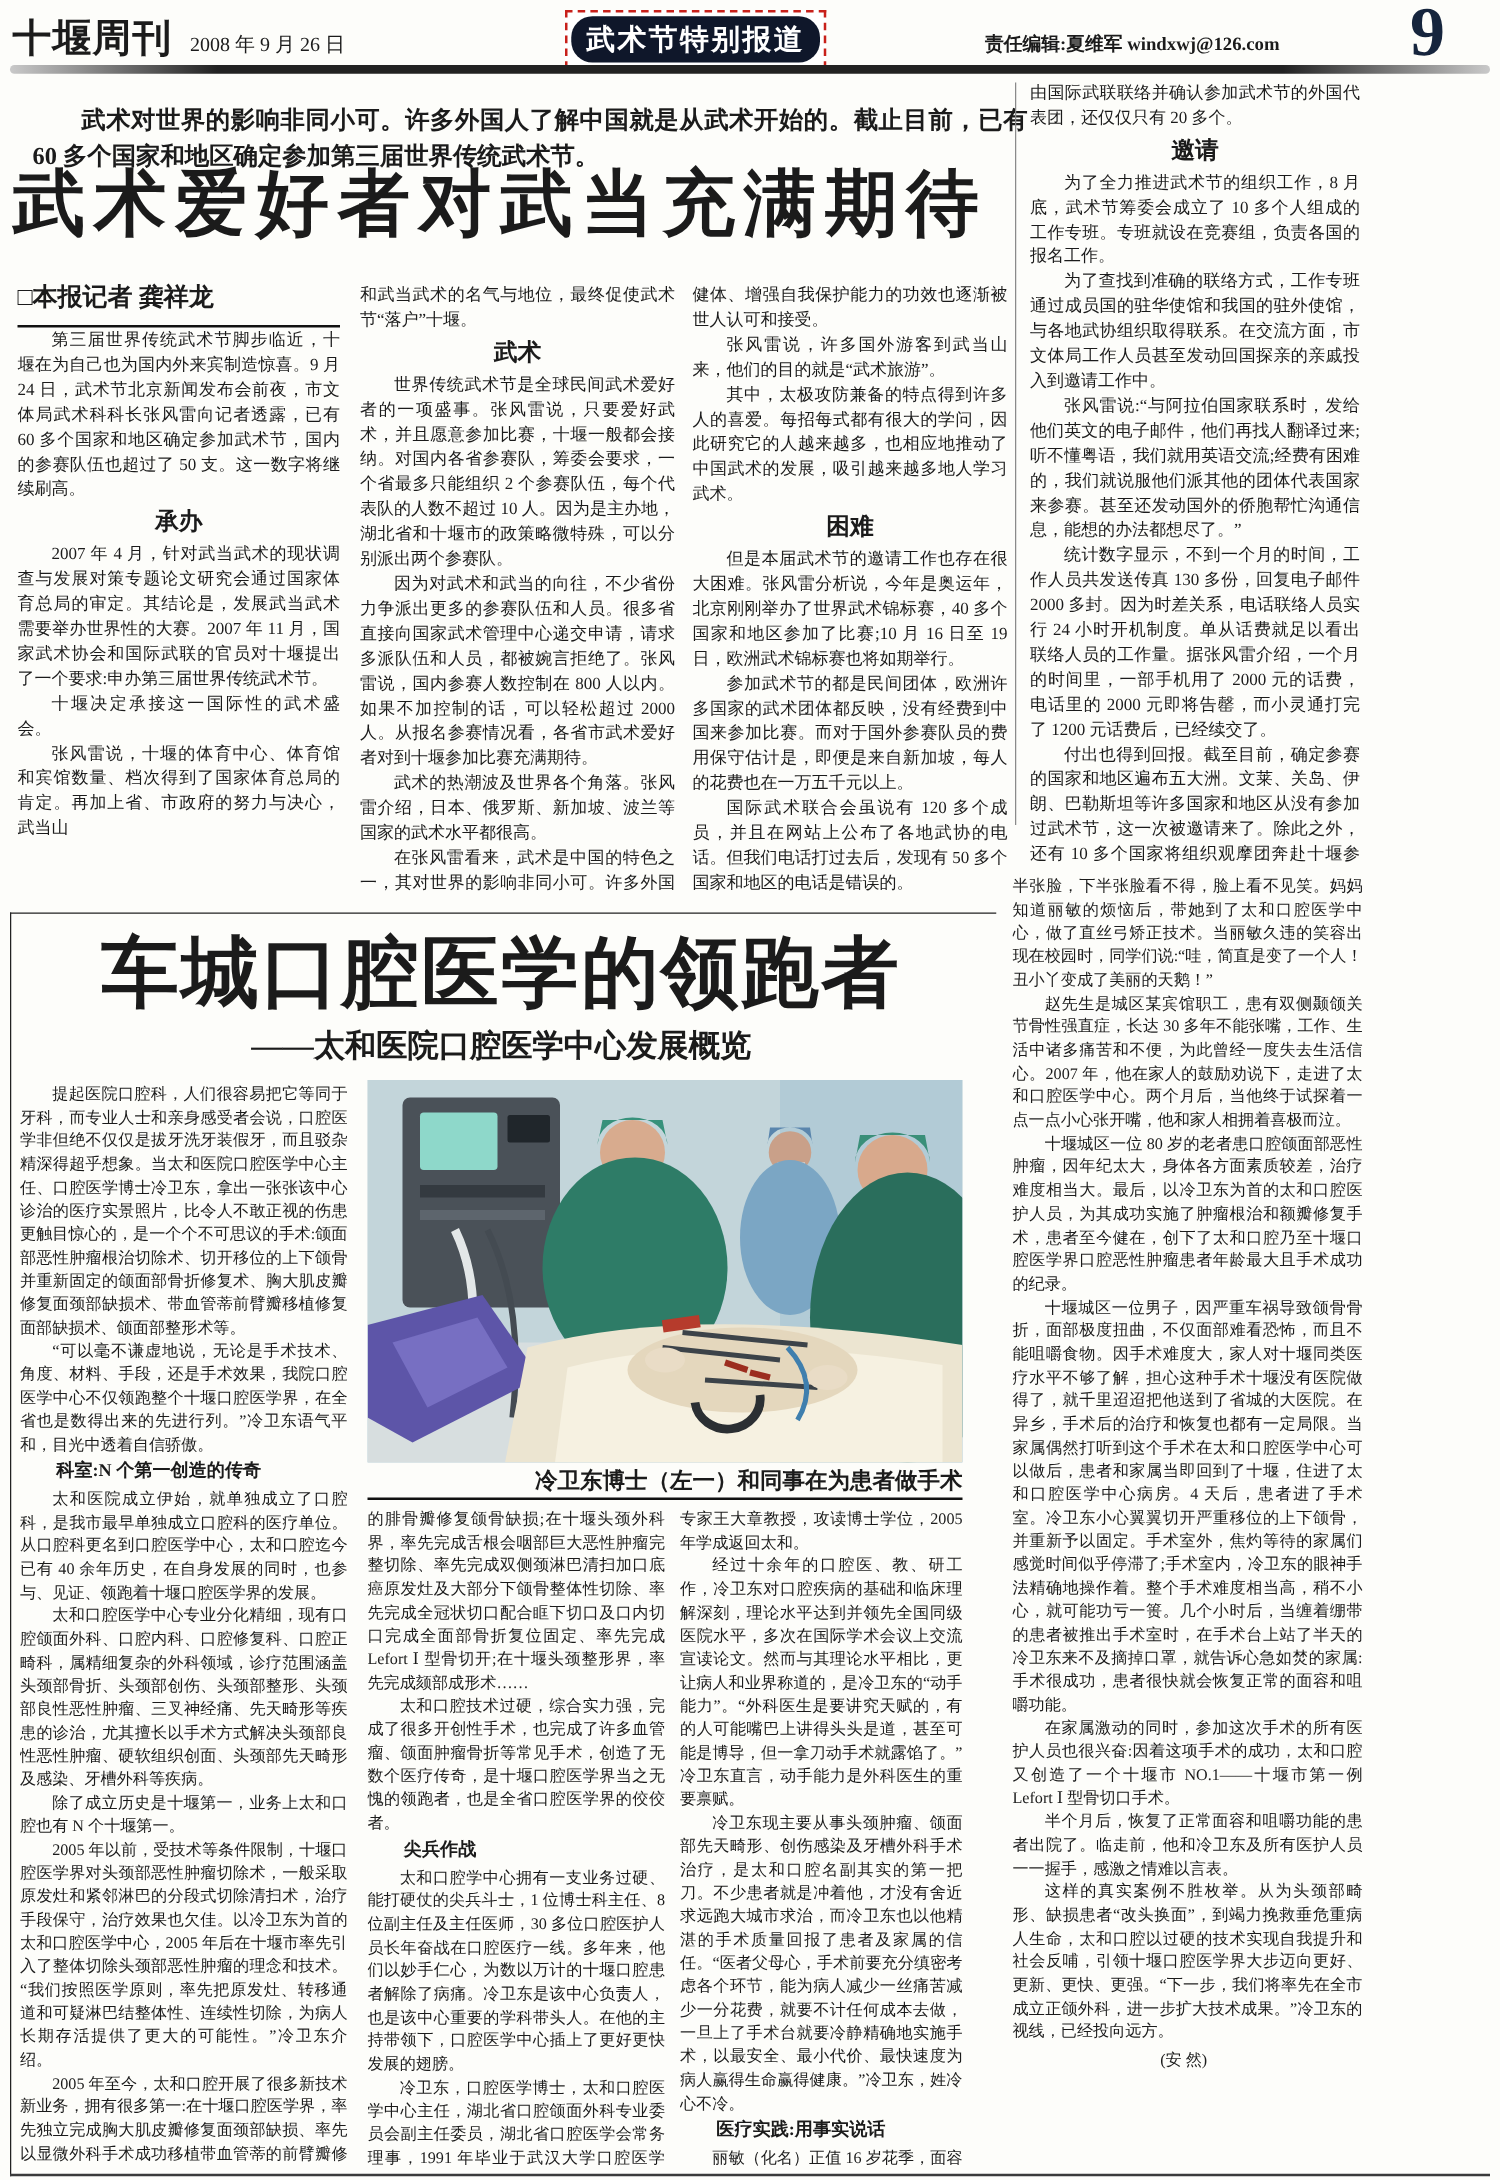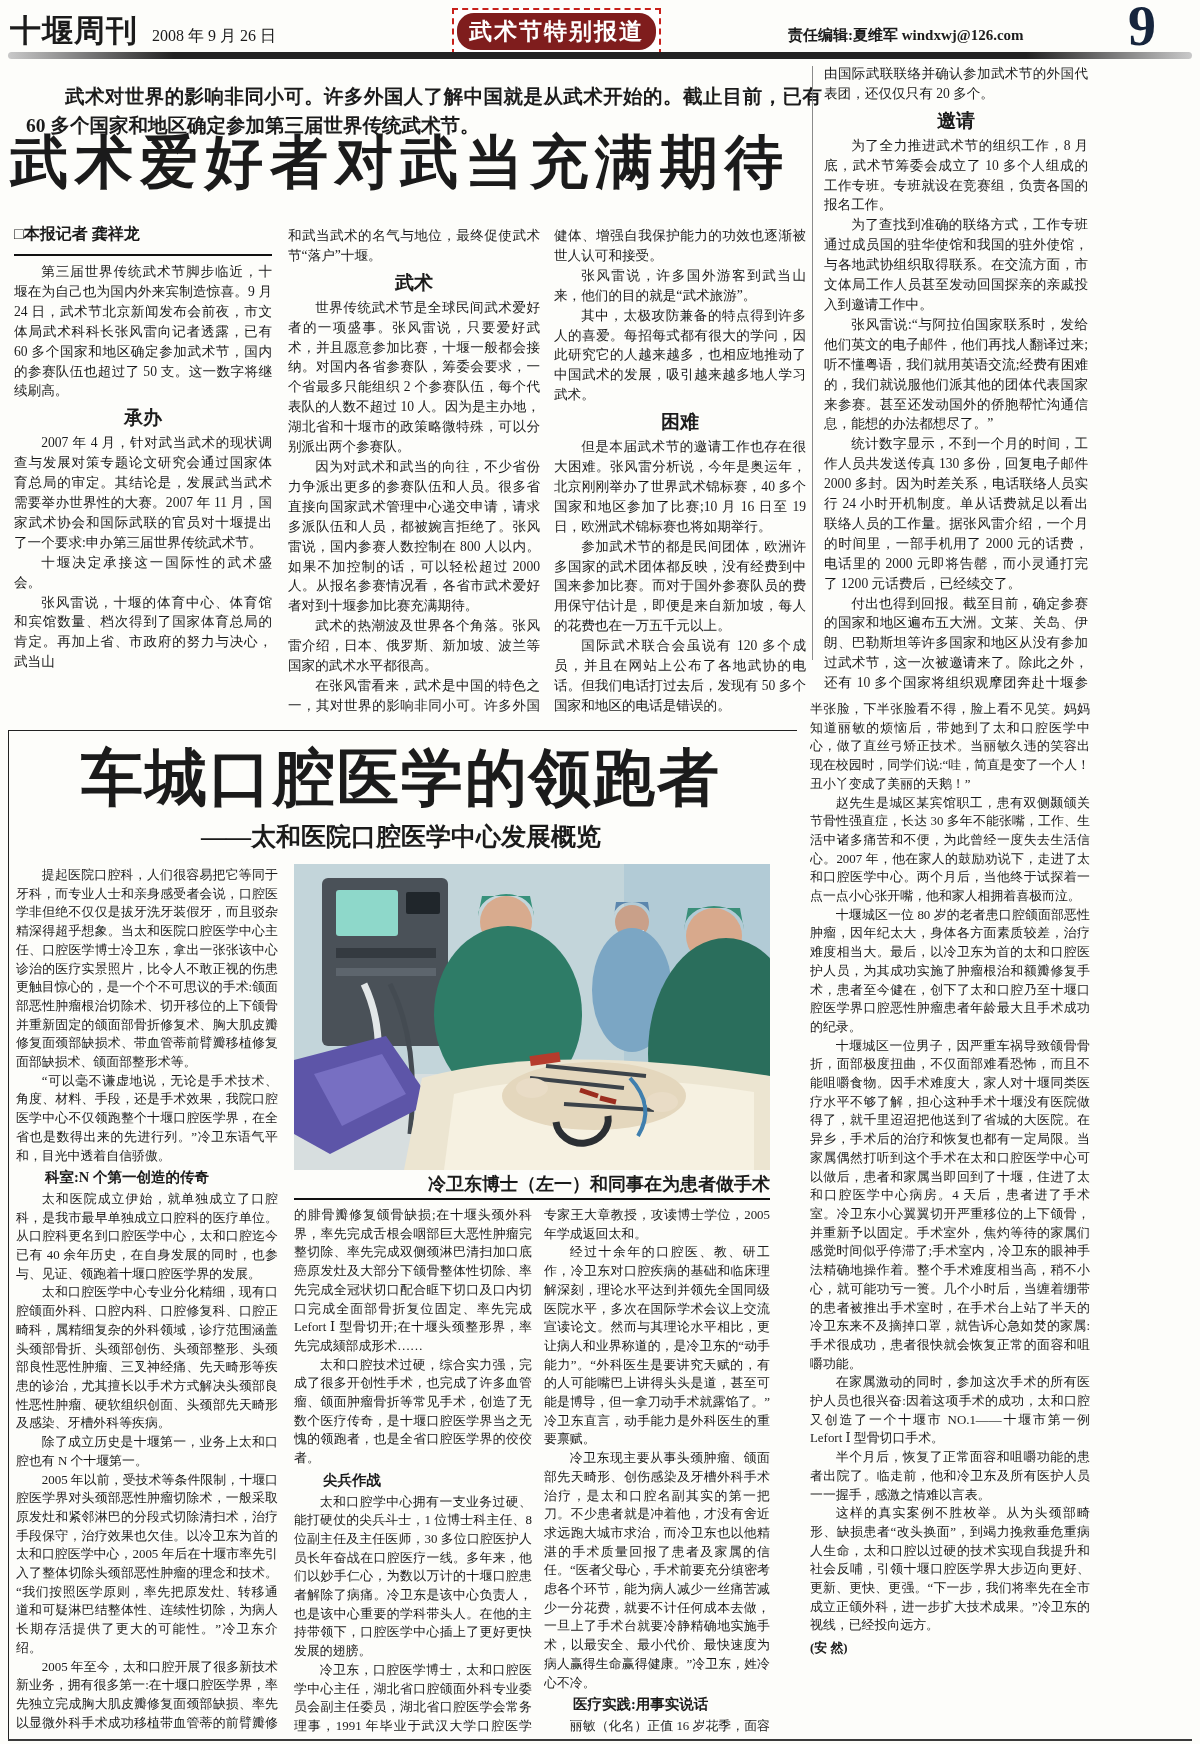--- a/index.html
+++ b/index.html
@@ -2,36 +2,36 @@
 <html lang="zh"><head>
 <meta charset="utf-8">
 <style>
   html,body{margin:0;padding:0;background:#e9e9e6;}
   .page{position:relative;width:1200px;height:1744px;margin:0 auto;background:#fdfdfa;
         font-family:"Liberation Serif","DejaVu Serif",serif;color:#1b1b1b;overflow:hidden;}
   
   .paper-name{position:absolute;left:10px;top:10px;font-size:31px;font-weight:900;letter-spacing:1px;}
   .mast-date{position:absolute;left:152px;top:26px;font-size:16px;font-weight:normal;}
   .badge-wrap{position:absolute;left:452px;top:8px;border:2px dashed #c8201a;padding:3px;background:#fff;}
-  .badge{background:#7f1d1d;color:#fff;font-size:23px;font-weight:900;padding:3px 12px;letter-spacing:2px;border-radius:17px;}
+  .badge{background:#0f172a;color:#fff;font-size:23px;font-weight:900;padding:3px 12px;letter-spacing:2px;border-radius:17px;}
   .mast-editor{position:absolute;left:788px;top:26px;font-size:15px;font-weight:bold;}
   .page-num{position:absolute;left:1128px;top:-6px;font-size:56px;font-weight:900;color:#16253d;}
   .rule-bar{position:absolute;left:8px;top:52px;width:1184px;height:7px;border-radius:4px;
             background:linear-gradient(to right,#c9c9c9,#222 14%,#222 86%,#c9c9c9);}
   
   .a1-intro{position:absolute;left:14px;top:70px;width:796px;font-size:19.5px;line-height:29px;
             font-weight:bold;text-align:justify;text-indent:2em;margin:12px;}
   .a1-headline{position:absolute;left:10px;top:124px;width:800px;font-size:58px;font-weight:900;
                letter-spacing:7px;white-space:nowrap;margin:0;}
-  .a1-byline{position:absolute;left:14px;top:224px;width:258px;font-size:16px;font-weight:bold;
+  .a1-byline{position:absolute;left:14px;top:224px;width:258px;font-size:20px;font-weight:bold;
              border-bottom:2px solid #111;padding-bottom:9px;}
   .col{position:absolute;overflow:hidden;}
   .col p{margin:0;text-indent:2em;text-align:justify;}
   .col p.cont{text-indent:0;}
-  .col p.sign{text-align:left;font-weight:bold;padding-right:6px;text-indent:0;margin-top:4px;}
+  .col p.sign{text-align:center;font-weight:normal;padding-right:6px;text-indent:0;margin-top:4px;}
   .a1col{font-size:13.6px;line-height:19.9px;}
   .a1col h4{text-align:center;font-size:19px;margin:7px 0 5px;font-weight:900;}
   .a1-c1{left:14px;top:262px;width:258px;height:452px;}
   .a1-c2{left:288px;top:226px;width:252px;height:488px;}
   .a1-c3{left:554px;top:226px;width:252px;height:488px;}
   .a1-divider{position:absolute;left:812px;top:66px;width:1px;height:594px;background:#8a8a8a;}
   .a1-c4{left:824px;top:64px;width:264px;height:630px;}
   
   .a2-box{position:absolute;left:8px;top:730px;width:788px;height:1010px;
           border-left:1.5px solid #222;border-top:1.5px solid #222;}

